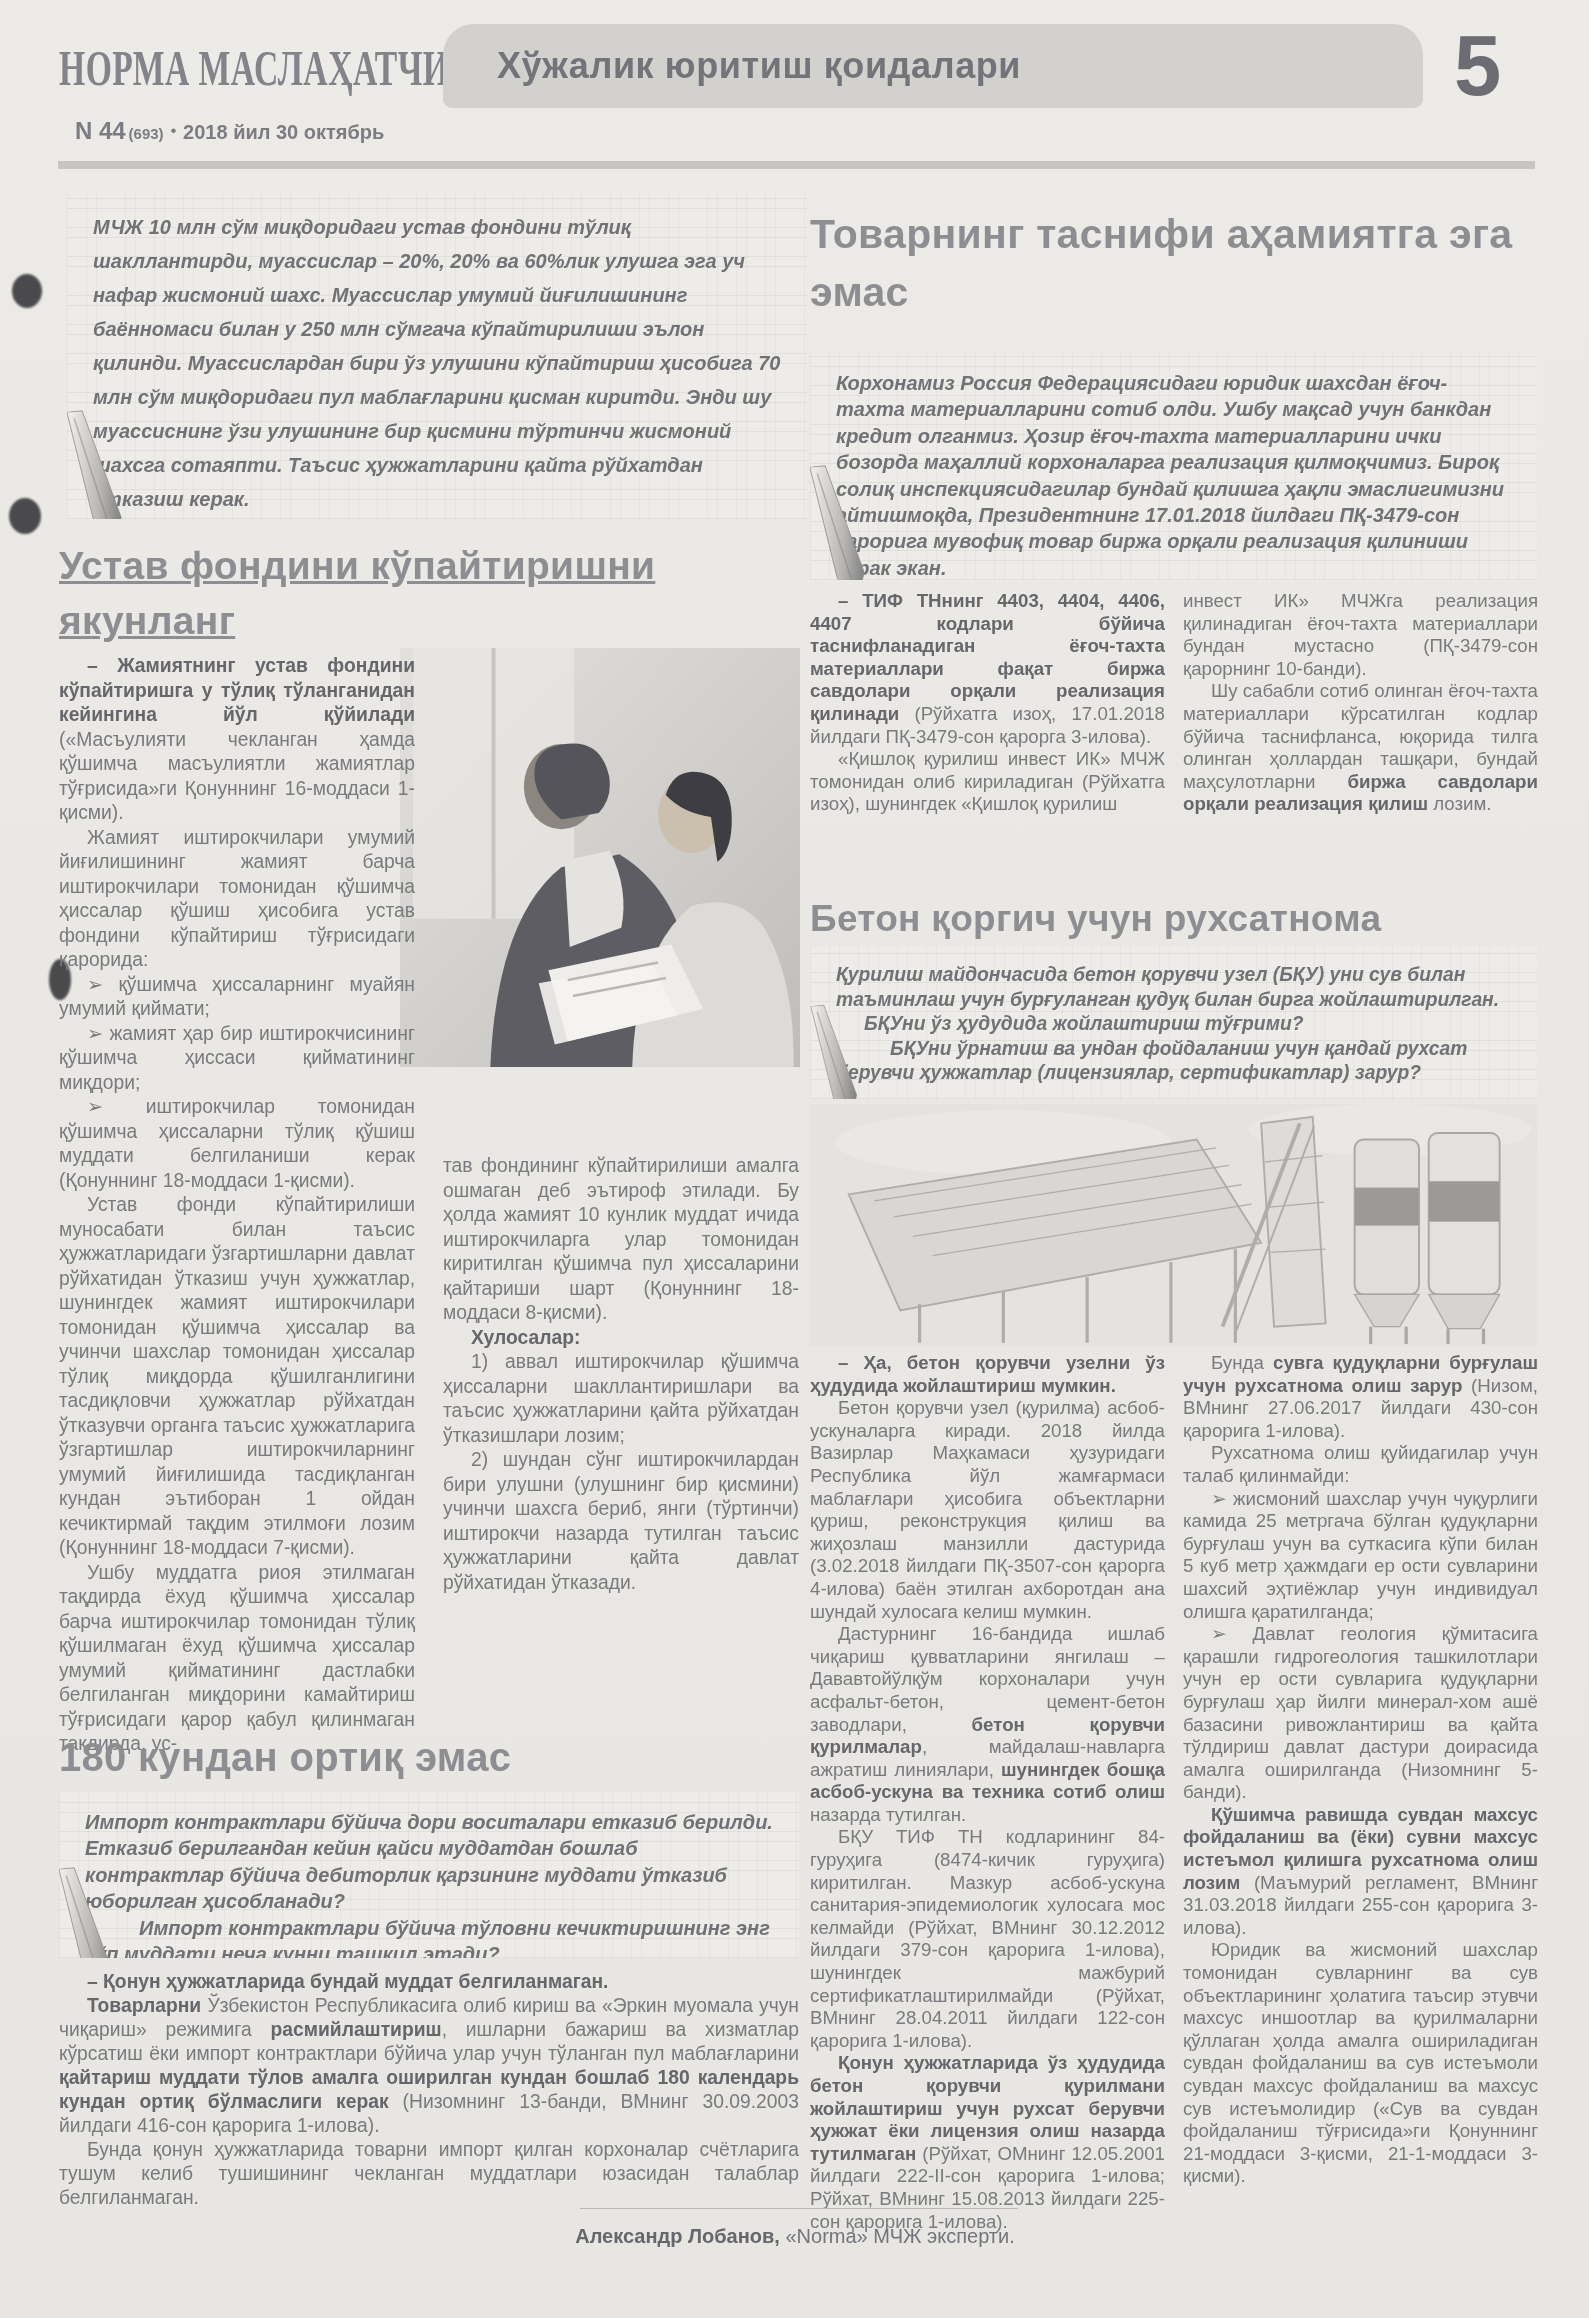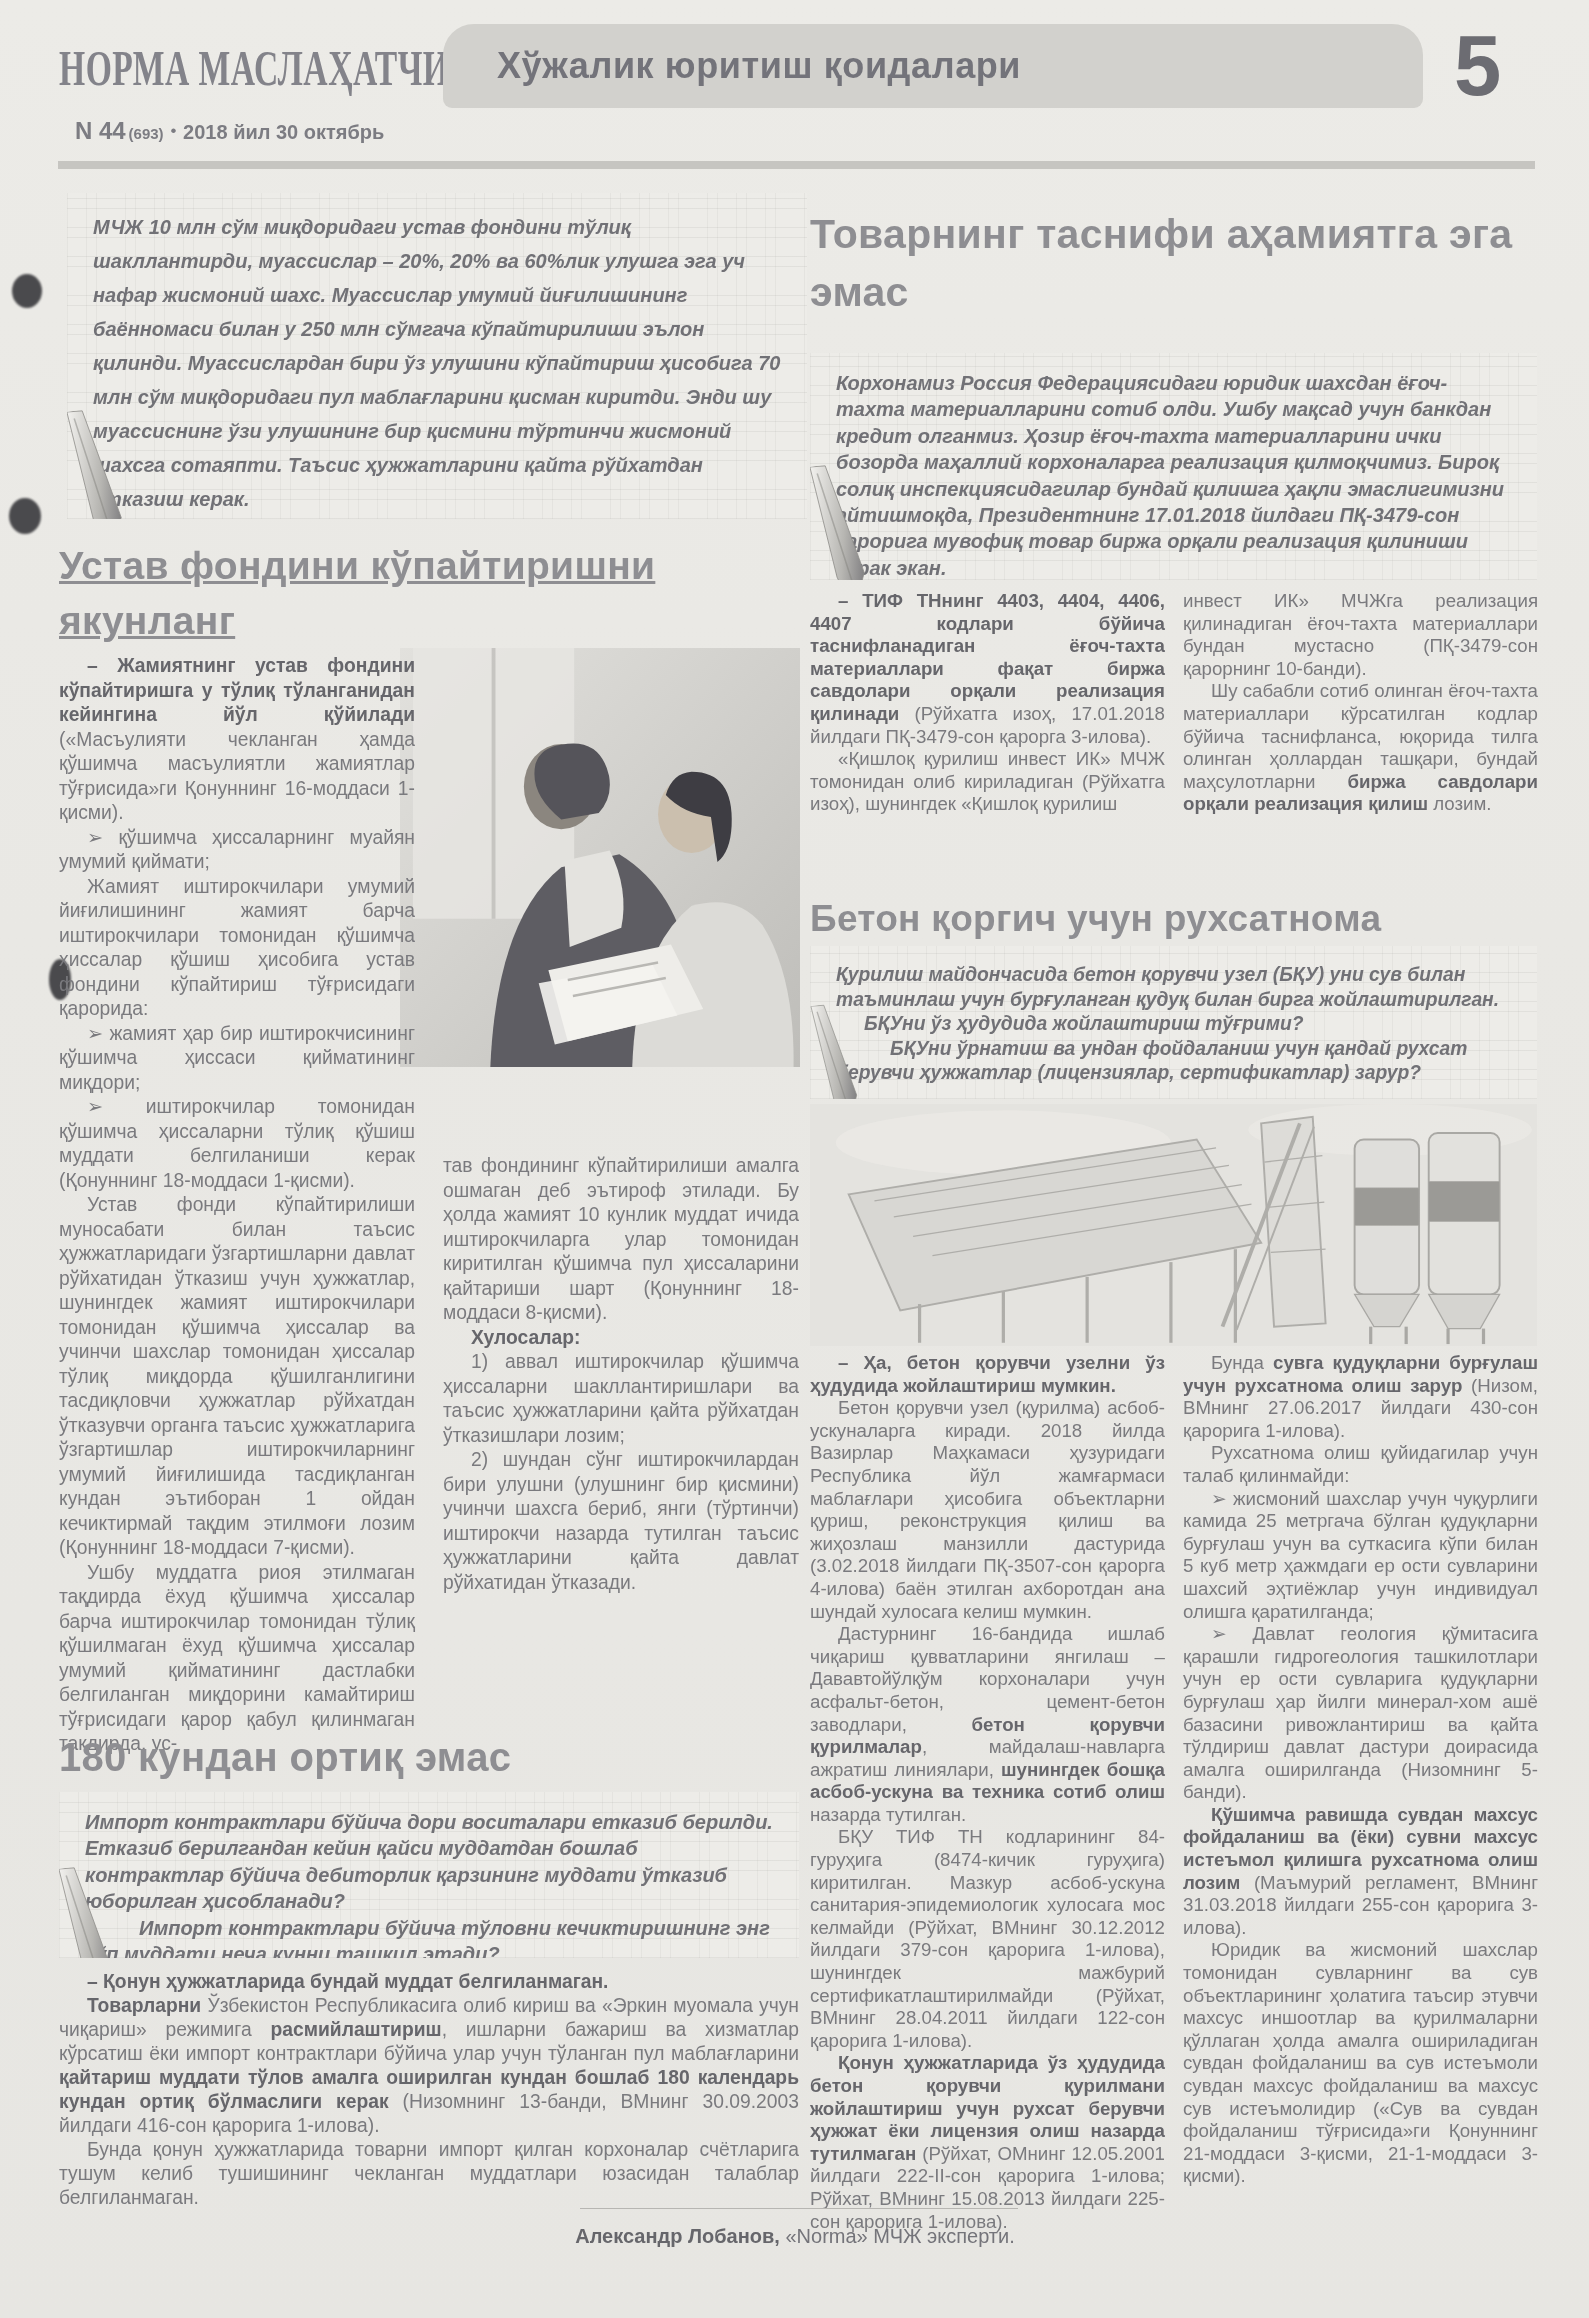--- a/index.html
+++ b/index.html
@@ -115,22 +115,22 @@
 
       <polygon points="230,500 420,460 470,560 260,610" fill="#eeede9"></polygon>
       <polygon points="215,520 390,488 430,570 240,615" fill="#f4f3ef" opacity=".9"></polygon>
       <line x1="260" y1="515" x2="400" y2="488" stroke="#b9b8b4" stroke-width="4"></line>
       <line x1="268" y1="540" x2="412" y2="512" stroke="#b9b8b4" stroke-width="4"></line>
     </svg>
   </div>
 
   <div class="abs col lcol" style="left:59px;top:654px;width:356px;">
     <p><span class="run-b">– Жамиятнинг устав фондини кўпайтиришга у тўлиқ тўланганидан кейингина йўл қўйилади </span><span class="run-i">(«Масъулияти чекланган ҳамда қўшимча масъулиятли жамиятлар тўғрисида»ги Қонуннинг 16-моддаси 1-қисми).</span></p>
+    <p><span>Жамият иштирокчилари умумий йиғилишининг жамият барча иштирокчилари томонидан қўшимча ҳиссалар қўшиш ҳисобига устав фондини кўпайтириш тўғрисидаги қарорида:</span></p>
     <p><span>➢ қўшимча ҳиссаларнинг муайян умумий қиймати;</span></p>
-    <p><span>Жамият иштирокчилари умумий йиғилишининг жамият барча иштирокчилари томонидан қўшимча ҳиссалар қўшиш ҳисобига устав фондини кўпайтириш тўғрисидаги қарорида:</span></p>
     <p><span>➢ жамият ҳар бир иштирокчисининг қўшимча ҳиссаси қийматининг миқдори;</span></p>
     <p><span>➢ иштирокчилар томонидан қўшимча ҳиссаларни тўлиқ қўшиш муддати белгиланиши керак </span><span class="run-i">(Қонуннинг 18-моддаси 1-қисми).</span></p>
     <p><span>Устав фонди кўпайтирилиши муносабати билан таъсис ҳужжатларидаги ўзгартишларни давлат рўйхатидан ўтказиш учун ҳужжатлар, шунингдек жамият иштирокчилари томонидан қўшимча ҳиссалар ва учинчи шахслар томонидан ҳиссалар тўлиқ миқдорда қўшилганлигини тасдиқловчи ҳужжатлар рўйхатдан ўтказувчи органга таъсис ҳужжатларига ўзгартишлар иштирокчиларнинг умумий йиғилишида тасдиқланган кундан эътиборан 1 ойдан кечиктирмай тақдим этилмоғи лозим </span><span class="run-i">(Қонуннинг 18-моддаси 7-қисми).</span></p>
     <p><span>Ушбу муддатга риоя этилмаган тақдирда ёхуд қўшимча ҳиссалар барча иштирокчилар томонидан тўлиқ қўшилмаган ёхуд қўшимча ҳиссалар умумий қийматининг дастлабки белгиланган миқдорини камайтириш тўғрисидаги қарор қабул қилинмаган тақдирда, ус-</span></p>
   </div>
 
   <div class="abs col lcol" style="left:443px;top:1154px;width:356px;">
     <p style="text-indent:0;"><span>тав фондининг кўпайтирилиши амалга ошмаган деб эътироф этилади. Бу ҳолда жамият 10 кунлик муддат ичида иштирокчиларга улар томонидан киритилган қўшимча пул ҳиссаларини қайтариши шарт </span><span class="run-i">(Қонуннинг 18-моддаси 8-қисми).</span></p>
     <p><span class="run-b">Хулосалар:</span></p>
     <p><span>1) аввал иштирокчилар қўшимча ҳиссаларни шакллантиришлари ва таъсис ҳужжатларини қайта рўйхатдан ўтказишлари лозим;</span></p>

